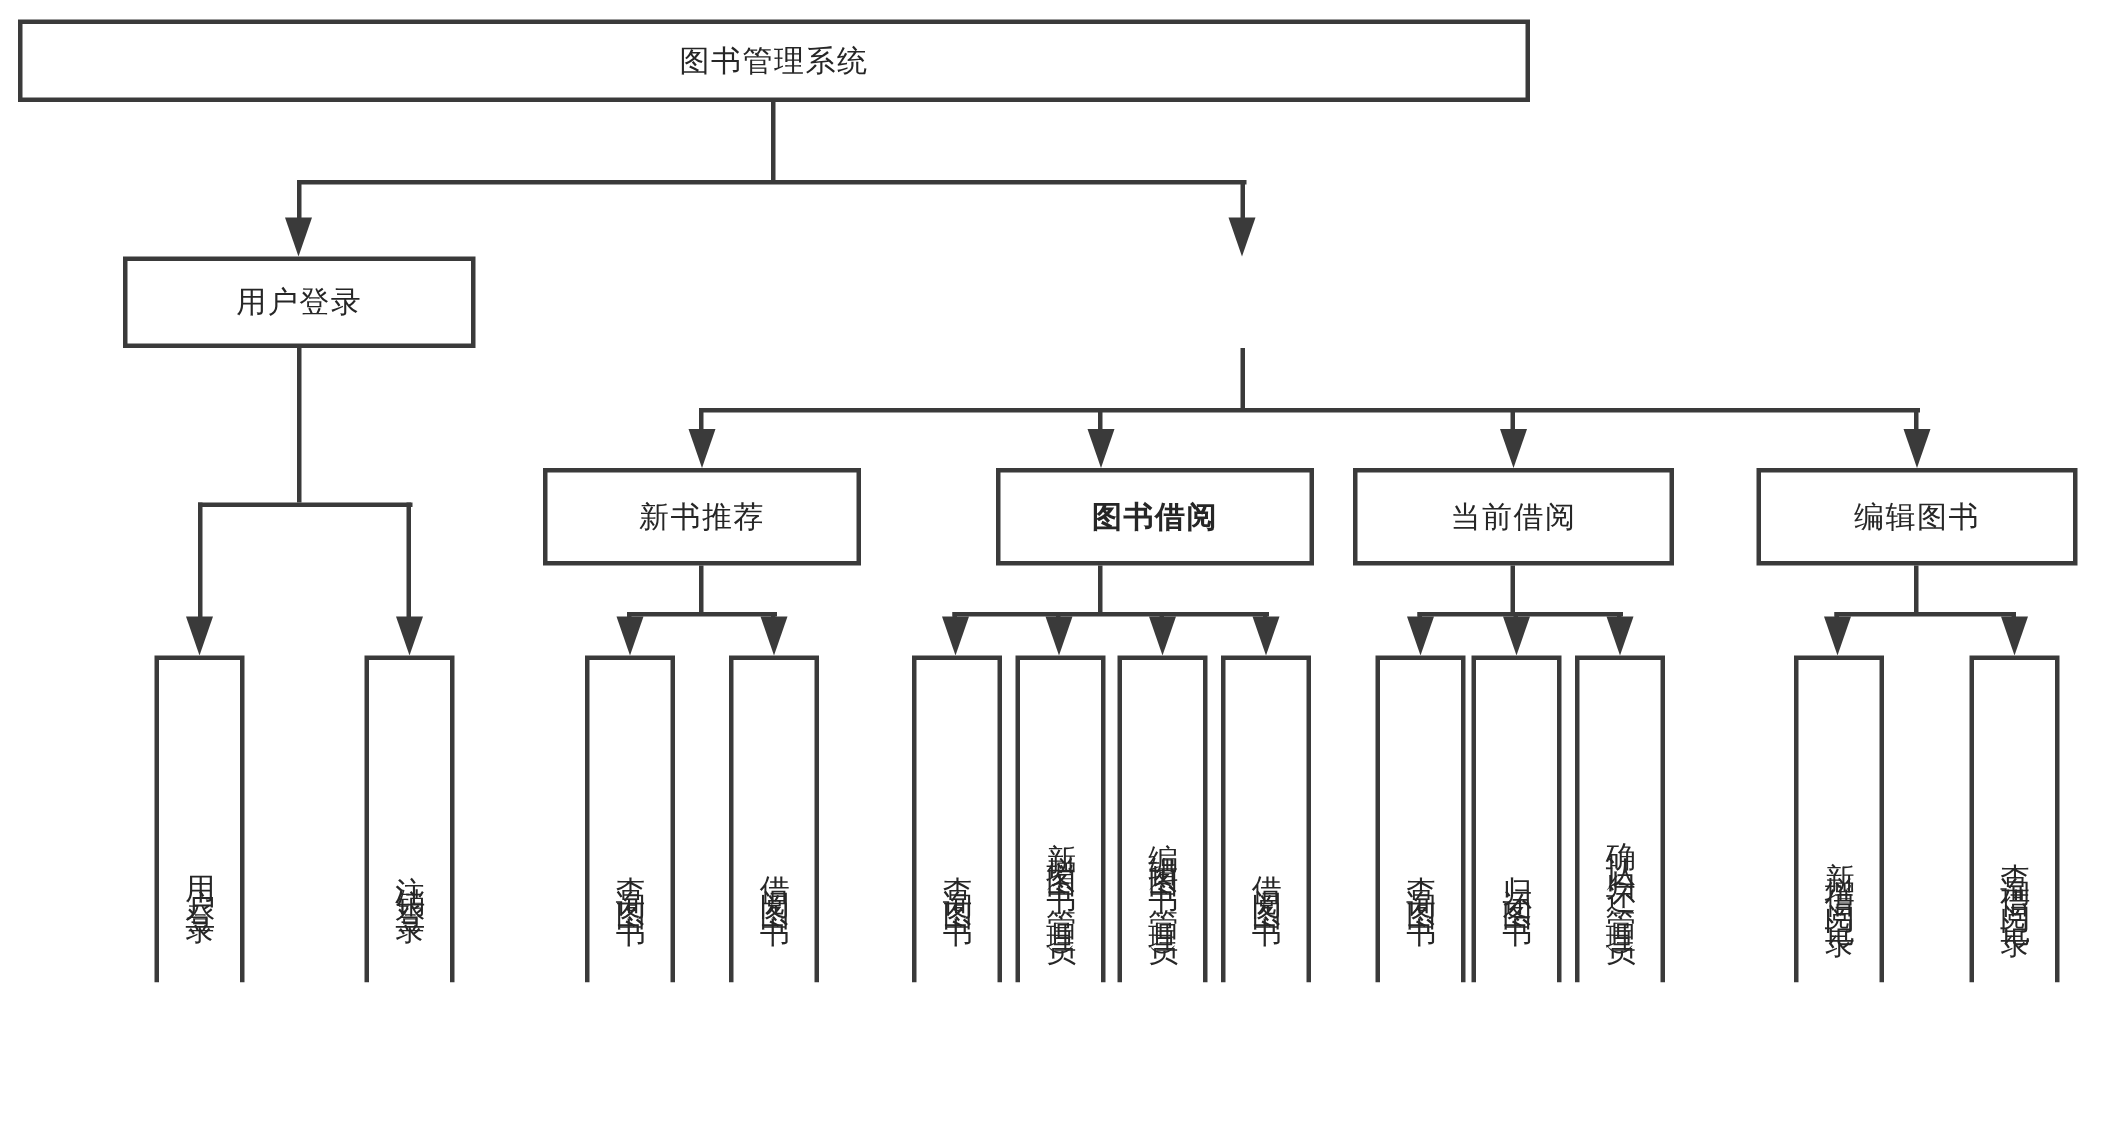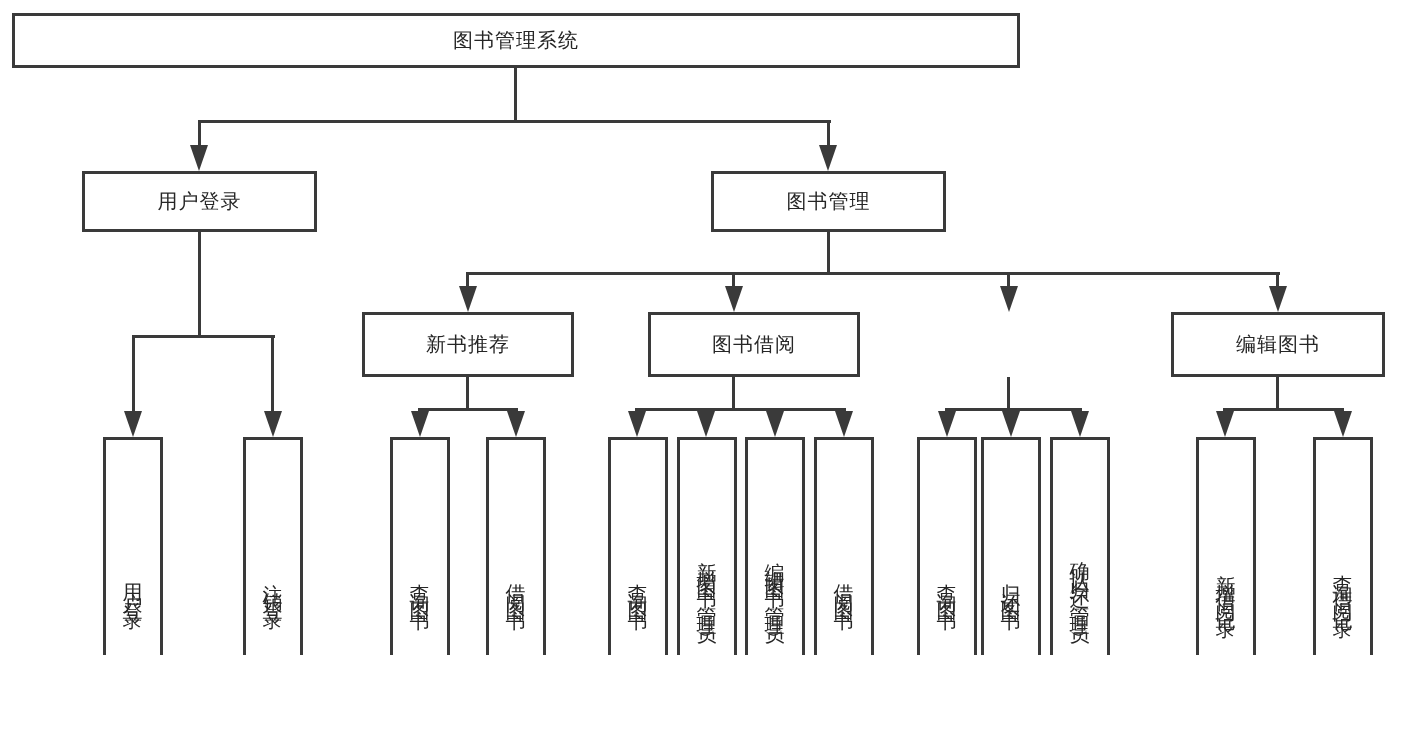--- a/index.html
+++ b/index.html
@@ -31,21 +31,21 @@
     text-orientation:mixed;
     font-size:20px;
     line-height:1;
     letter-spacing:9px;
   }
   
   #n-root   {left:12px;  top:13px;  width:1008px;height:55px;}
   #n-user   {left:82px;  top:171px; width:235px; height:61px;}
   #n-book   {left:711px; top:171px; width:235px; height:61px;}
   #n-nr     {left:362px; top:312px; width:212px; height:65px;}
-  #n-bb     {left:648px; top:312px; width:212px; height:65px;}
+  #n-bb     {left:664px; top:312px; width:212px; height:65px;font-weight:bold;}
   #n-cb     {left:902px; top:312px; width:214px; height:65px;}
   #n-br     {left:1171px;top:312px; width:214px; height:65px;}
   .leaf     {top:437px;width:60px;height:298px;}
   #lf-login  {left:103px;}
   #lf-logout {left:243px;}
   #lf-nr-q   {left:390px;}
   #lf-nr-b   {left:486px;}
   #lf-bb-q   {left:608px;}
   #lf-bb-a   {left:677px;}
   #lf-bb-e   {left:745px;}
@@ -88,23 +88,20 @@
   <div class="vl" style="left:514px;top:68px;height:52px"></div>
   <div class="hl" style="left:198px;top:120px;width:633px"></div>
   <div class="vl" style="left:198px;top:120px;height:28px"></div>
   <div class="arr" style="left:190px;top:145px"></div>
   <div class="vl" style="left:827px;top:120px;height:28px"></div>
   <div class="arr" style="left:819px;top:145px"></div>
 
   <div class="box hbox" id="n-user">
     <span>用户登录</span>
   </div>
-  <div class="box hbox" id="n-book">
-    <span>图书管理</span>
-  </div>
 
   <div class="vl" style="left:198px;top:232px;height:103px"></div>
   <div class="hl" style="left:132px;top:335px;width:143px"></div>
   <div class="vl" style="left:132px;top:335px;height:78px"></div>
   <div class="arr" style="left:124px;top:411px"></div>
   <div class="vl" style="left:271px;top:335px;height:78px"></div>
   <div class="arr" style="left:264px;top:411px"></div>
 
   <div class="vl" style="left:827px;top:232px;height:40px"></div>
   <div class="hl" style="left:466px;top:272px;width:814px"></div>
@@ -116,20 +113,23 @@
   <div class="arr" style="left:1000px;top:286px"></div>
   <div class="vl" style="left:1276px;top:272px;height:16px"></div>
   <div class="arr" style="left:1269px;top:286px"></div>
 
   <div class="box hbox" id="n-nr">
     <span>新书推荐</span>
   </div>
   <div class="box hbox" id="n-bb">
     <span>图书借阅</span>
   </div>
+  <div class="box hbox" id="n-cb">
+    <span>当前借阅</span>
+  </div>
   <div class="box hbox" id="n-br">
     <span>编辑图书</span>
   </div>
 
   <div class="vl" style="left:466px;top:377px;height:32px"></div>
   <div class="hl" style="left:418px;top:408px;width:100px"></div>
   <div class="vl" style="left:418px;top:408px;height:8px"></div>
   <div class="arr" style="left:411px;top:411px"></div>
   <div class="vl" style="left:514px;top:408px;height:8px"></div>
   <div class="arr" style="left:507px;top:411px"></div>

